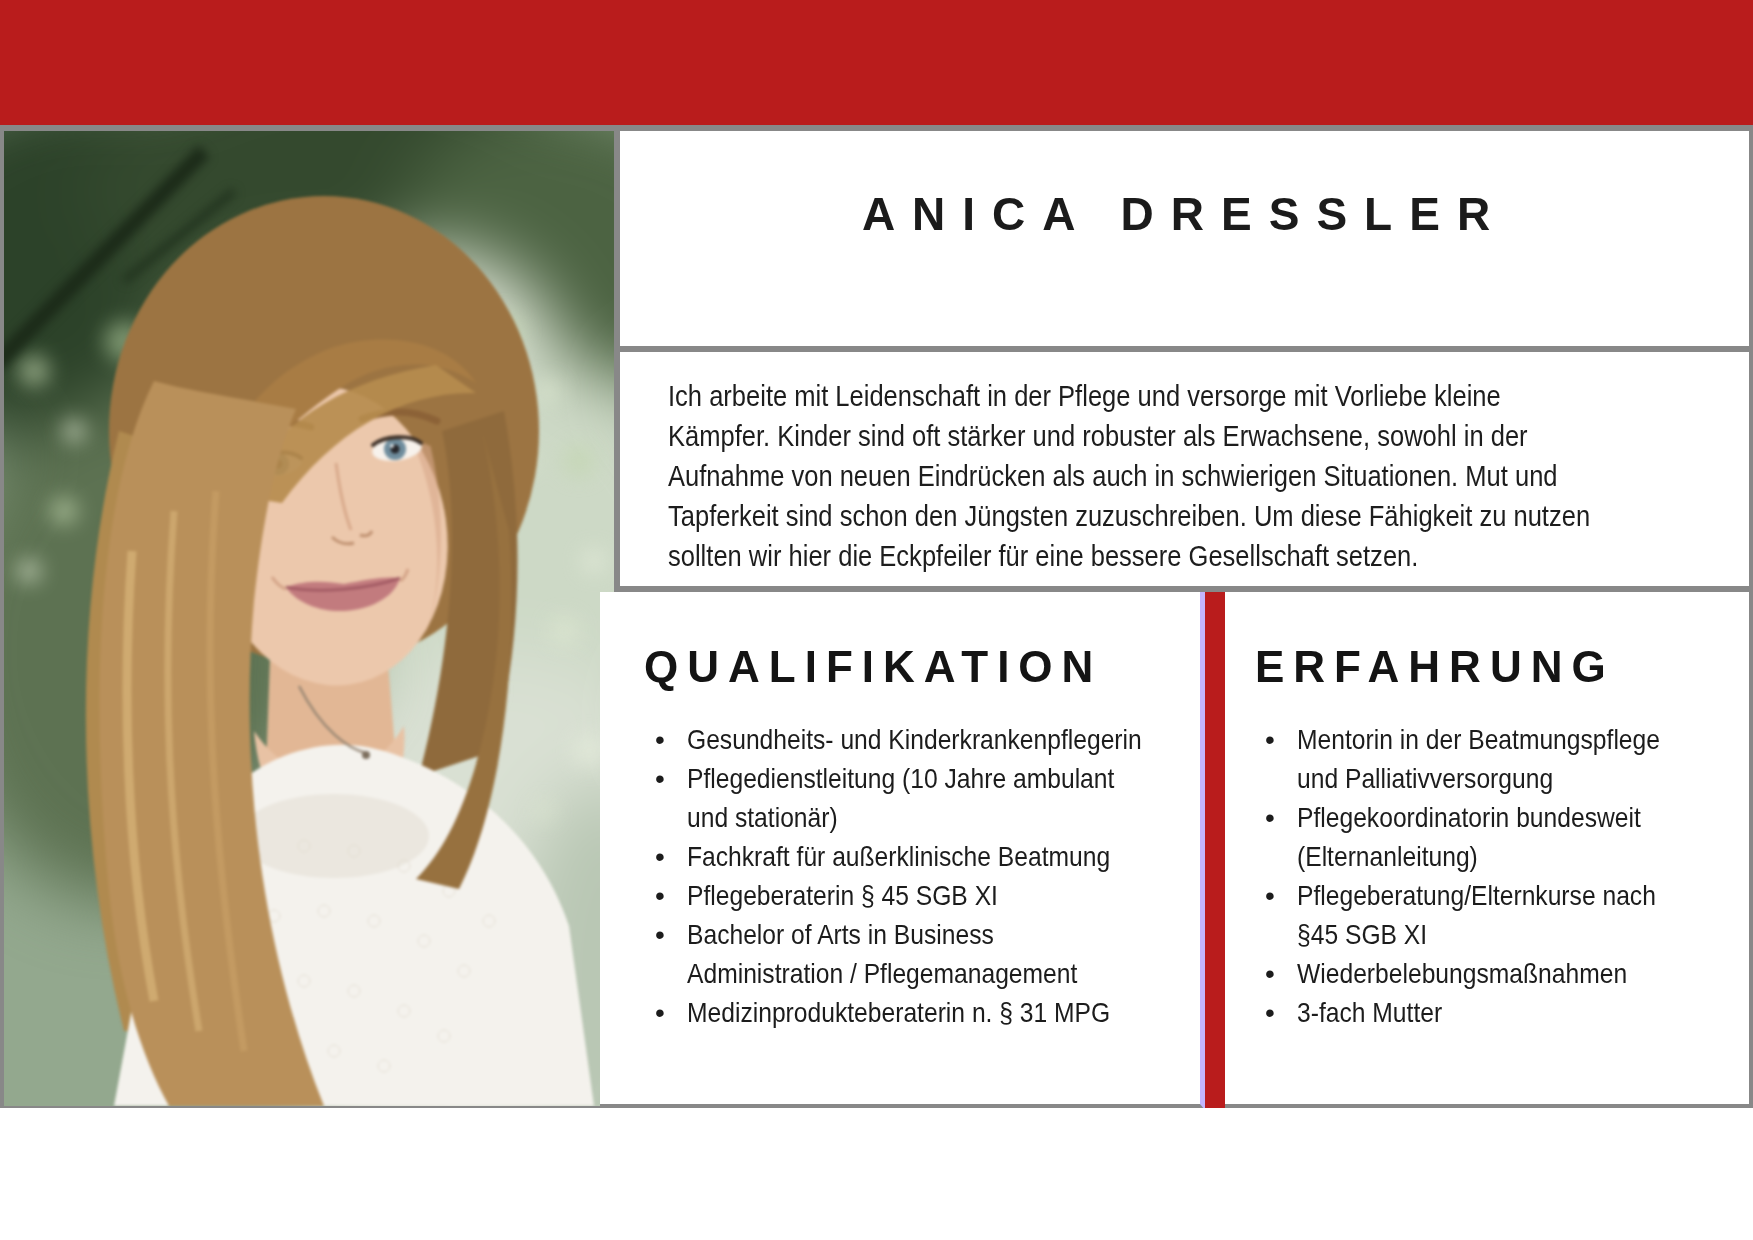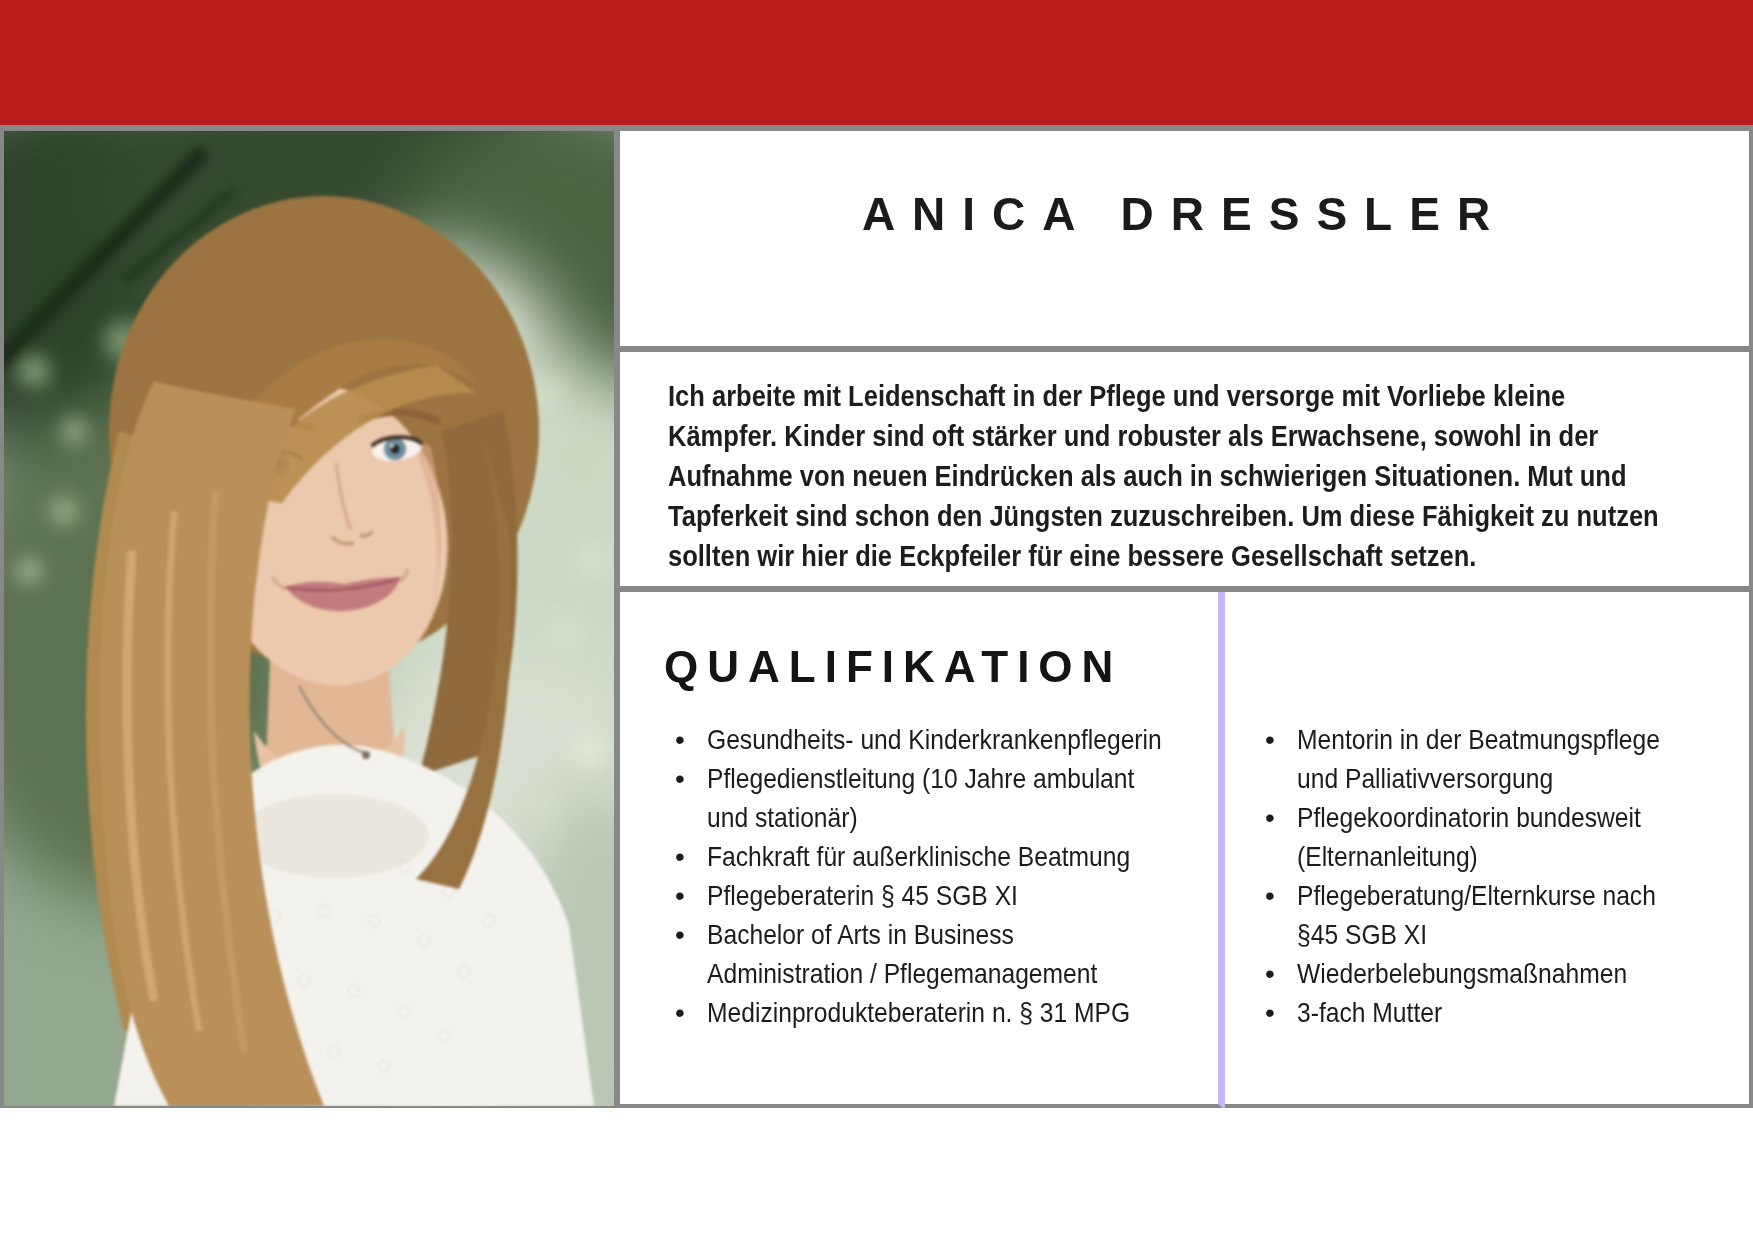--- a/index.html
+++ b/index.html
@@ -18,25 +18,25 @@
   }
   .photo-frame svg { display:block; width:100%; height:100%; }
 
   
   .header-box {
     left:620px; top:125px; width:1133px; height:227px;
     border-top:6px solid #888888; border-right:4px solid #888888; border-bottom:6px solid #888888;
   }
   .bio-box {
     left:620px; top:352px; width:1133px; height:240px;
-    border-right:4px solid #888888; border-bottom:6px solid #888888;font-weight:bold;
+    border-right:4px solid #888888; border-bottom:6px solid #888888;
   }
   .qual-box {
-    left:620px; top:592px; width:605px; height:518px;
-    border-right:7px solid #c4b5fd; border-bottom:6px solid #888888;
+    left:600px; top:592px; width:605px; height:518px;
+    border-right:5px solid #c4b5fd; border-bottom:6px solid #888888;
   }
   .erf-box {
     left:1225px; top:592px; width:528px; height:518px;
     border-right:4px solid #888888; border-bottom:6px solid #888888;
   }
 
   .profile-name {
     position:absolute; left:0; right:0; top:56px; text-align:center;
     font-size:46px; font-weight:700; letter-spacing:17px; color:#1b1b1b; white-space:nowrap;
   }
@@ -269,20 +269,21 @@
         <div class="bullet-item">
           <span class="dot">•</span>
           <span class="bullet-lines">
             <div>Medizinprodukteberaterin n. § 31 MPG</div>
           </span>
         </div>
       </div>
   </div>
 
   <div class="box erf-box">
+    <div class="section-heading">ERFAHRUNG</div>
     <div class="bullet-list">
         <div class="bullet-item">
           <span class="dot">•</span>
           <span class="bullet-lines">
             <div>Mentorin in der Beatmungspflege</div>
             <div>und Palliativversorgung</div>
           </span>
         </div>
         <div class="bullet-item">
           <span class="dot">•</span>

